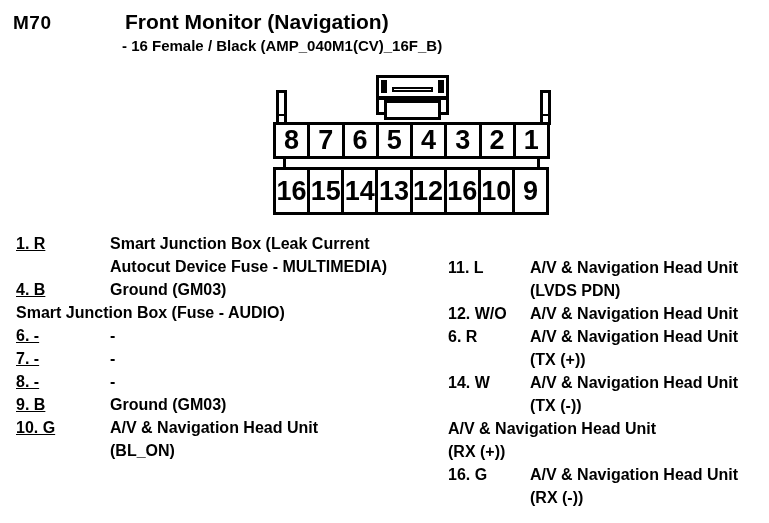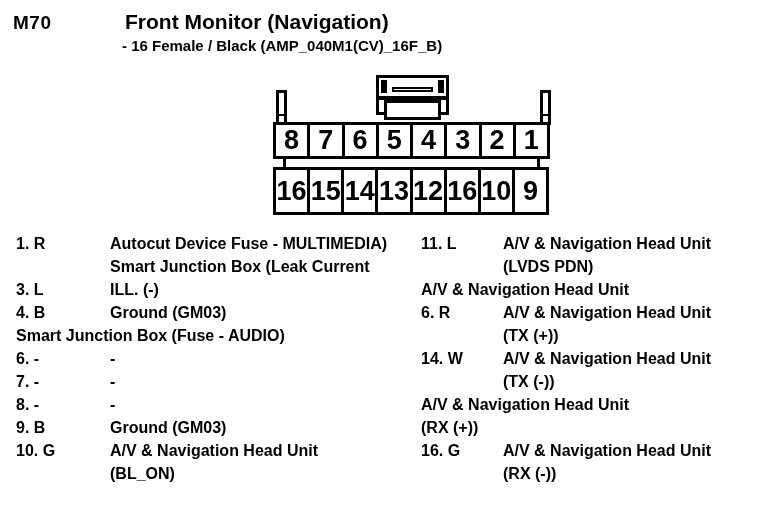--- a/index.html
+++ b/index.html
@@ -73,23 +73,23 @@
   .neck {
     left: 283px; top: 157px; width: 257px; height: 12px;
     border-left: 3px solid #000; border-right: 3px solid #000;
     box-sizing: border-box;
   }
 
   
   .pinlist { left: 0; top: 232px; width: 769px; font-size: 16px; line-height: 23px; }
   .pcol { position: absolute; top: 0; }
   .pcol.left  { left: 16px; }
-  .pcol.right { left: 421px; }
+  .pcol.right { left: 448px; margin-top: 24px; }
   .pin { display: flex; align-items: flex-start; }
-  .pcol.left  .pin-label { width: 94px; flex: 0 0 94px; }
+  .pcol.left  .pin-label { width: 94px; flex: 0 0 94px; text-decoration: underline; }
   .pcol.right .pin-label { width: 82px; flex: 0 0 82px; }
   .pin-desc div { white-space: nowrap; }
 </style>
 </head>
 <body>
 
 <div class="abs conn-code">M70</div>
 <div class="abs page-title">Front Monitor (Navigation)</div>
 <div class="abs conn-spec">- 16 Female / Black (AMP_040M1(CV)_16F_B)</div>
 
@@ -135,28 +135,22 @@
     <div class="cavity">9</div>
   </div>
 </div>
 
 <div class="abs pinlist">
 
   <div class="pcol left">
     <div class="pin">
       <span class="pin-label">1. R</span>
       <div class="pin-desc">
+        <div>Smart Junction Box (Leak Current</div>
         <div>Autocut Device Fuse - MULTIMEDIA)</div>
-        <div>Smart Junction Box (Leak Current</div>
-      </div>
-    </div>
-    <div class="pin">
-      <span class="pin-label">3. L</span>
-      <div class="pin-desc">
-        <div>ILL. (-)</div>
       </div>
     </div>
     <div class="pin">
       <span class="pin-label">4. B</span>
       <div class="pin-desc">
         <div>Ground (GM03)</div>
       </div>
     </div>
     <div class="pin">
       <div class="pin-desc">
@@ -198,20 +192,21 @@
 
   <div class="pcol right">
     <div class="pin">
       <span class="pin-label">11. L</span>
       <div class="pin-desc">
         <div>A/V &amp; Navigation Head Unit</div>
         <div>(LVDS PDN)</div>
       </div>
     </div>
     <div class="pin">
+      <span class="pin-label">12. W/O</span>
       <div class="pin-desc">
         <div>A/V &amp; Navigation Head Unit</div>
       </div>
     </div>
     <div class="pin">
       <span class="pin-label">6. R</span>
       <div class="pin-desc">
         <div>A/V &amp; Navigation Head Unit</div>
         <div>(TX (+))</div>
       </div>

